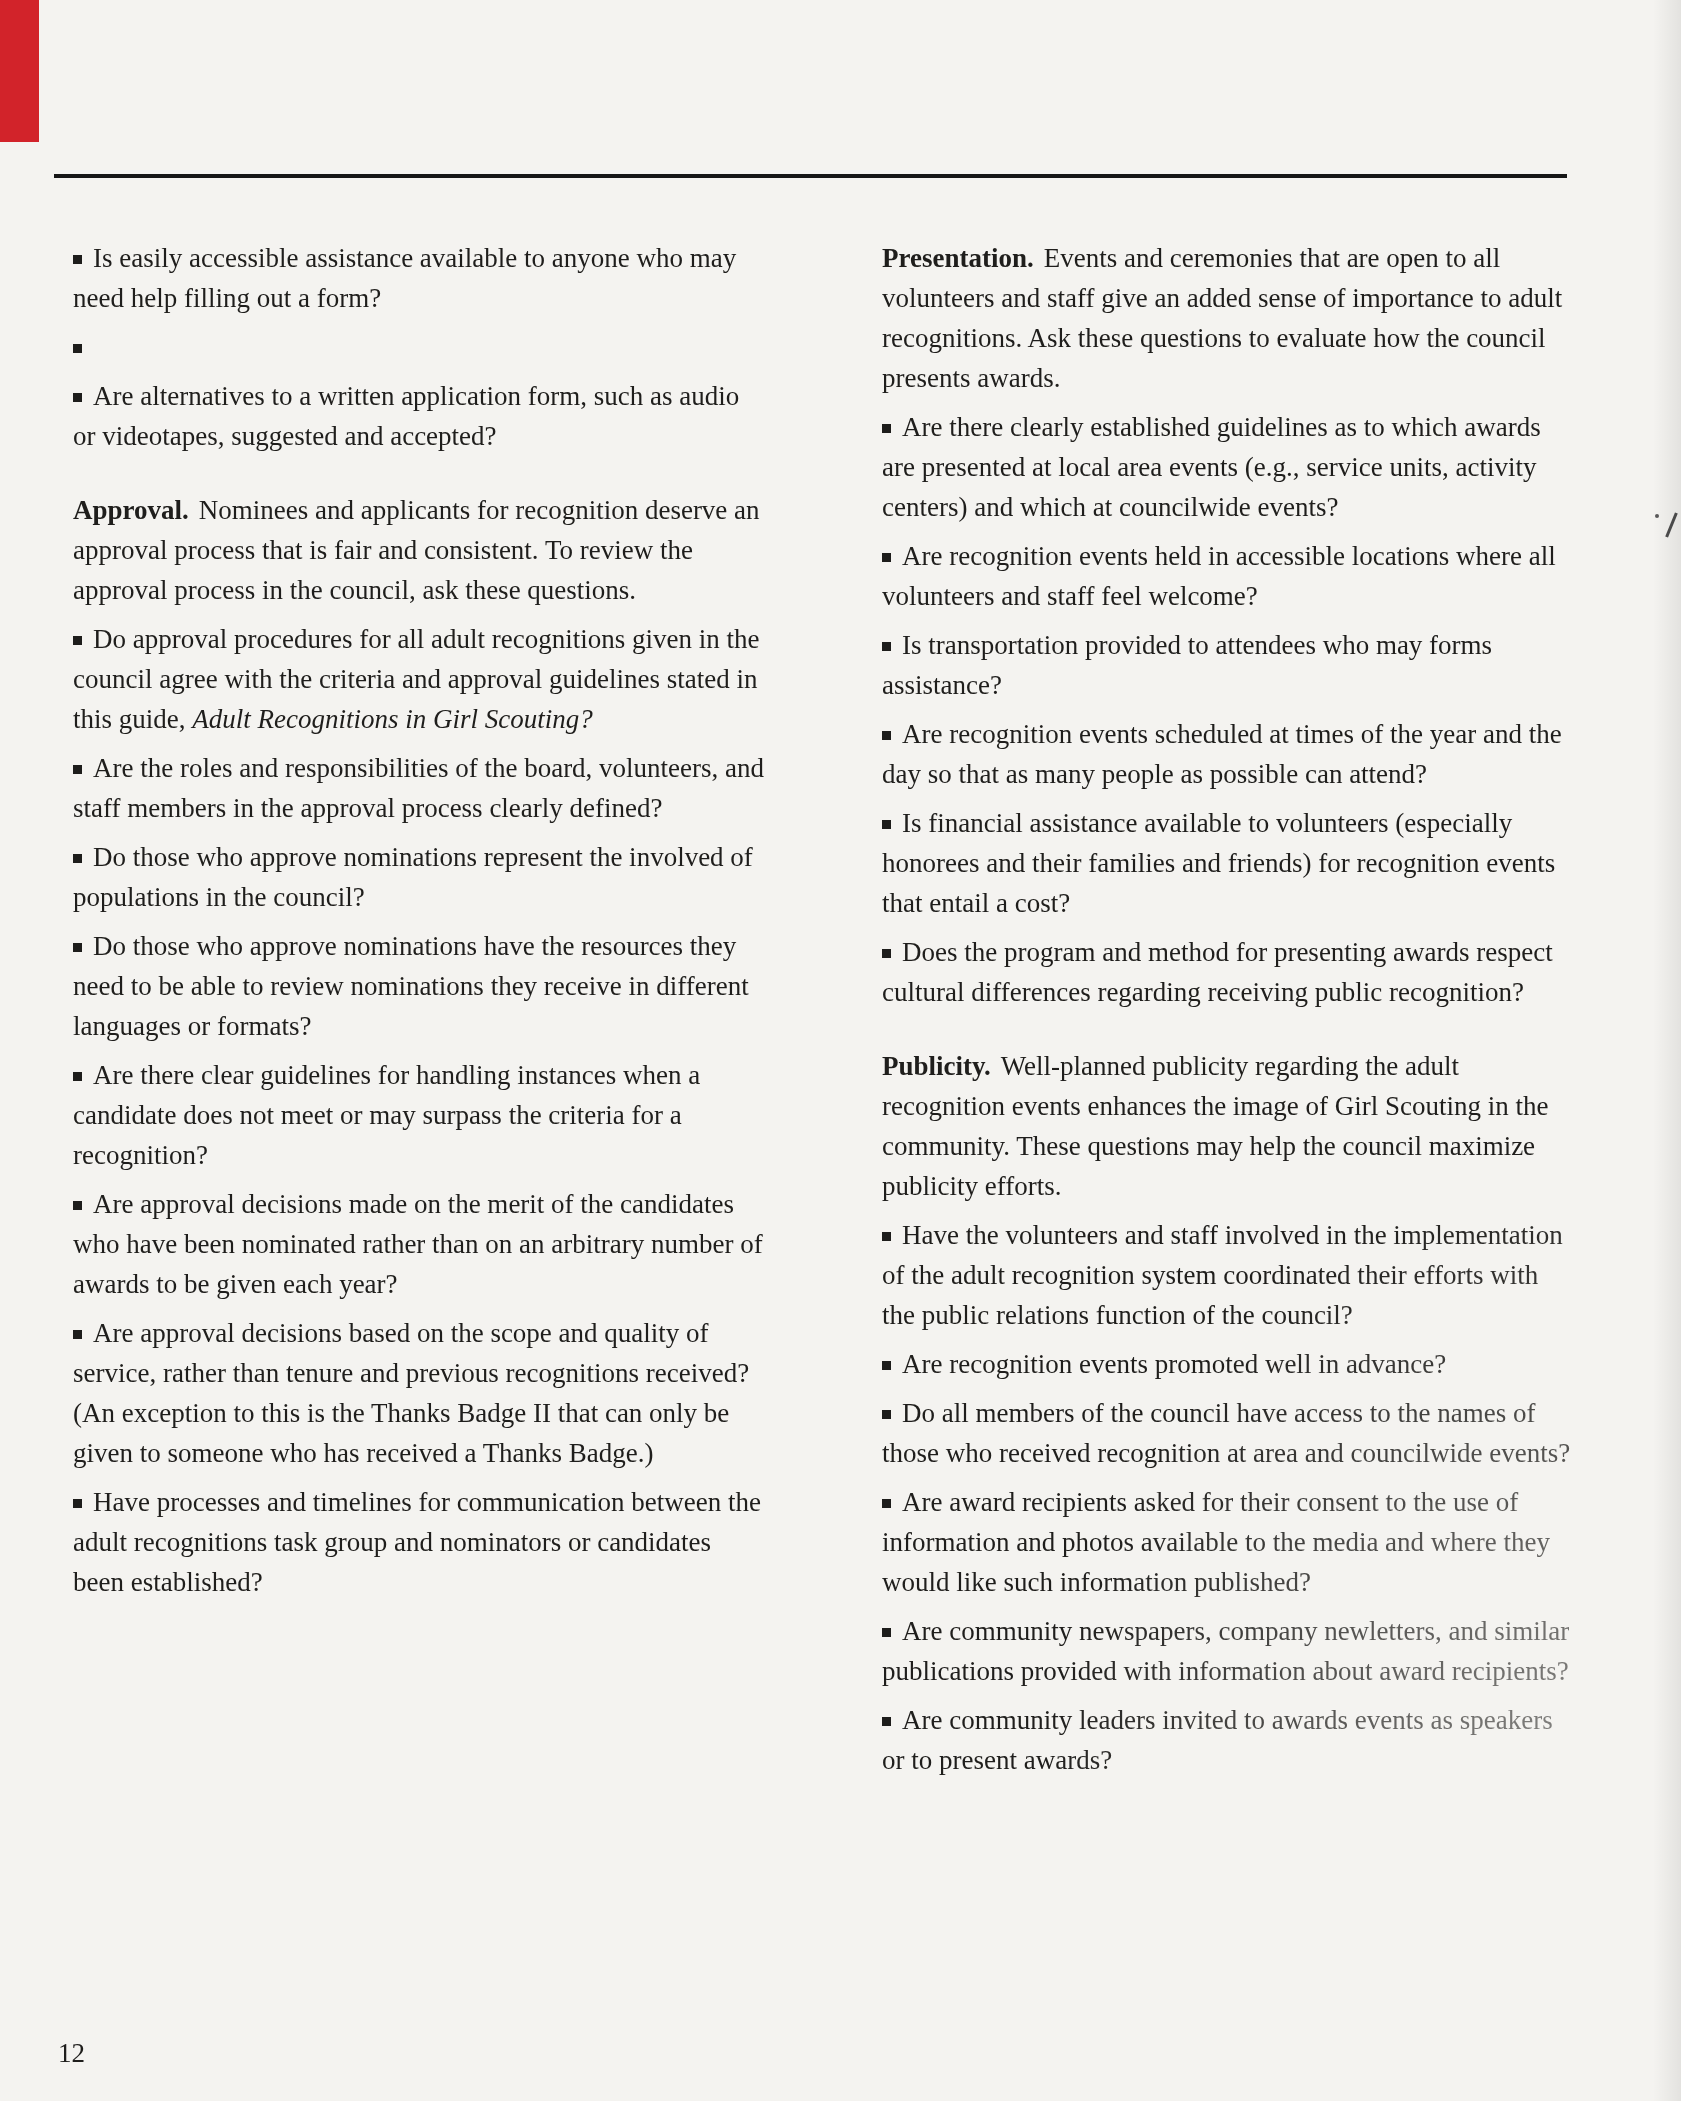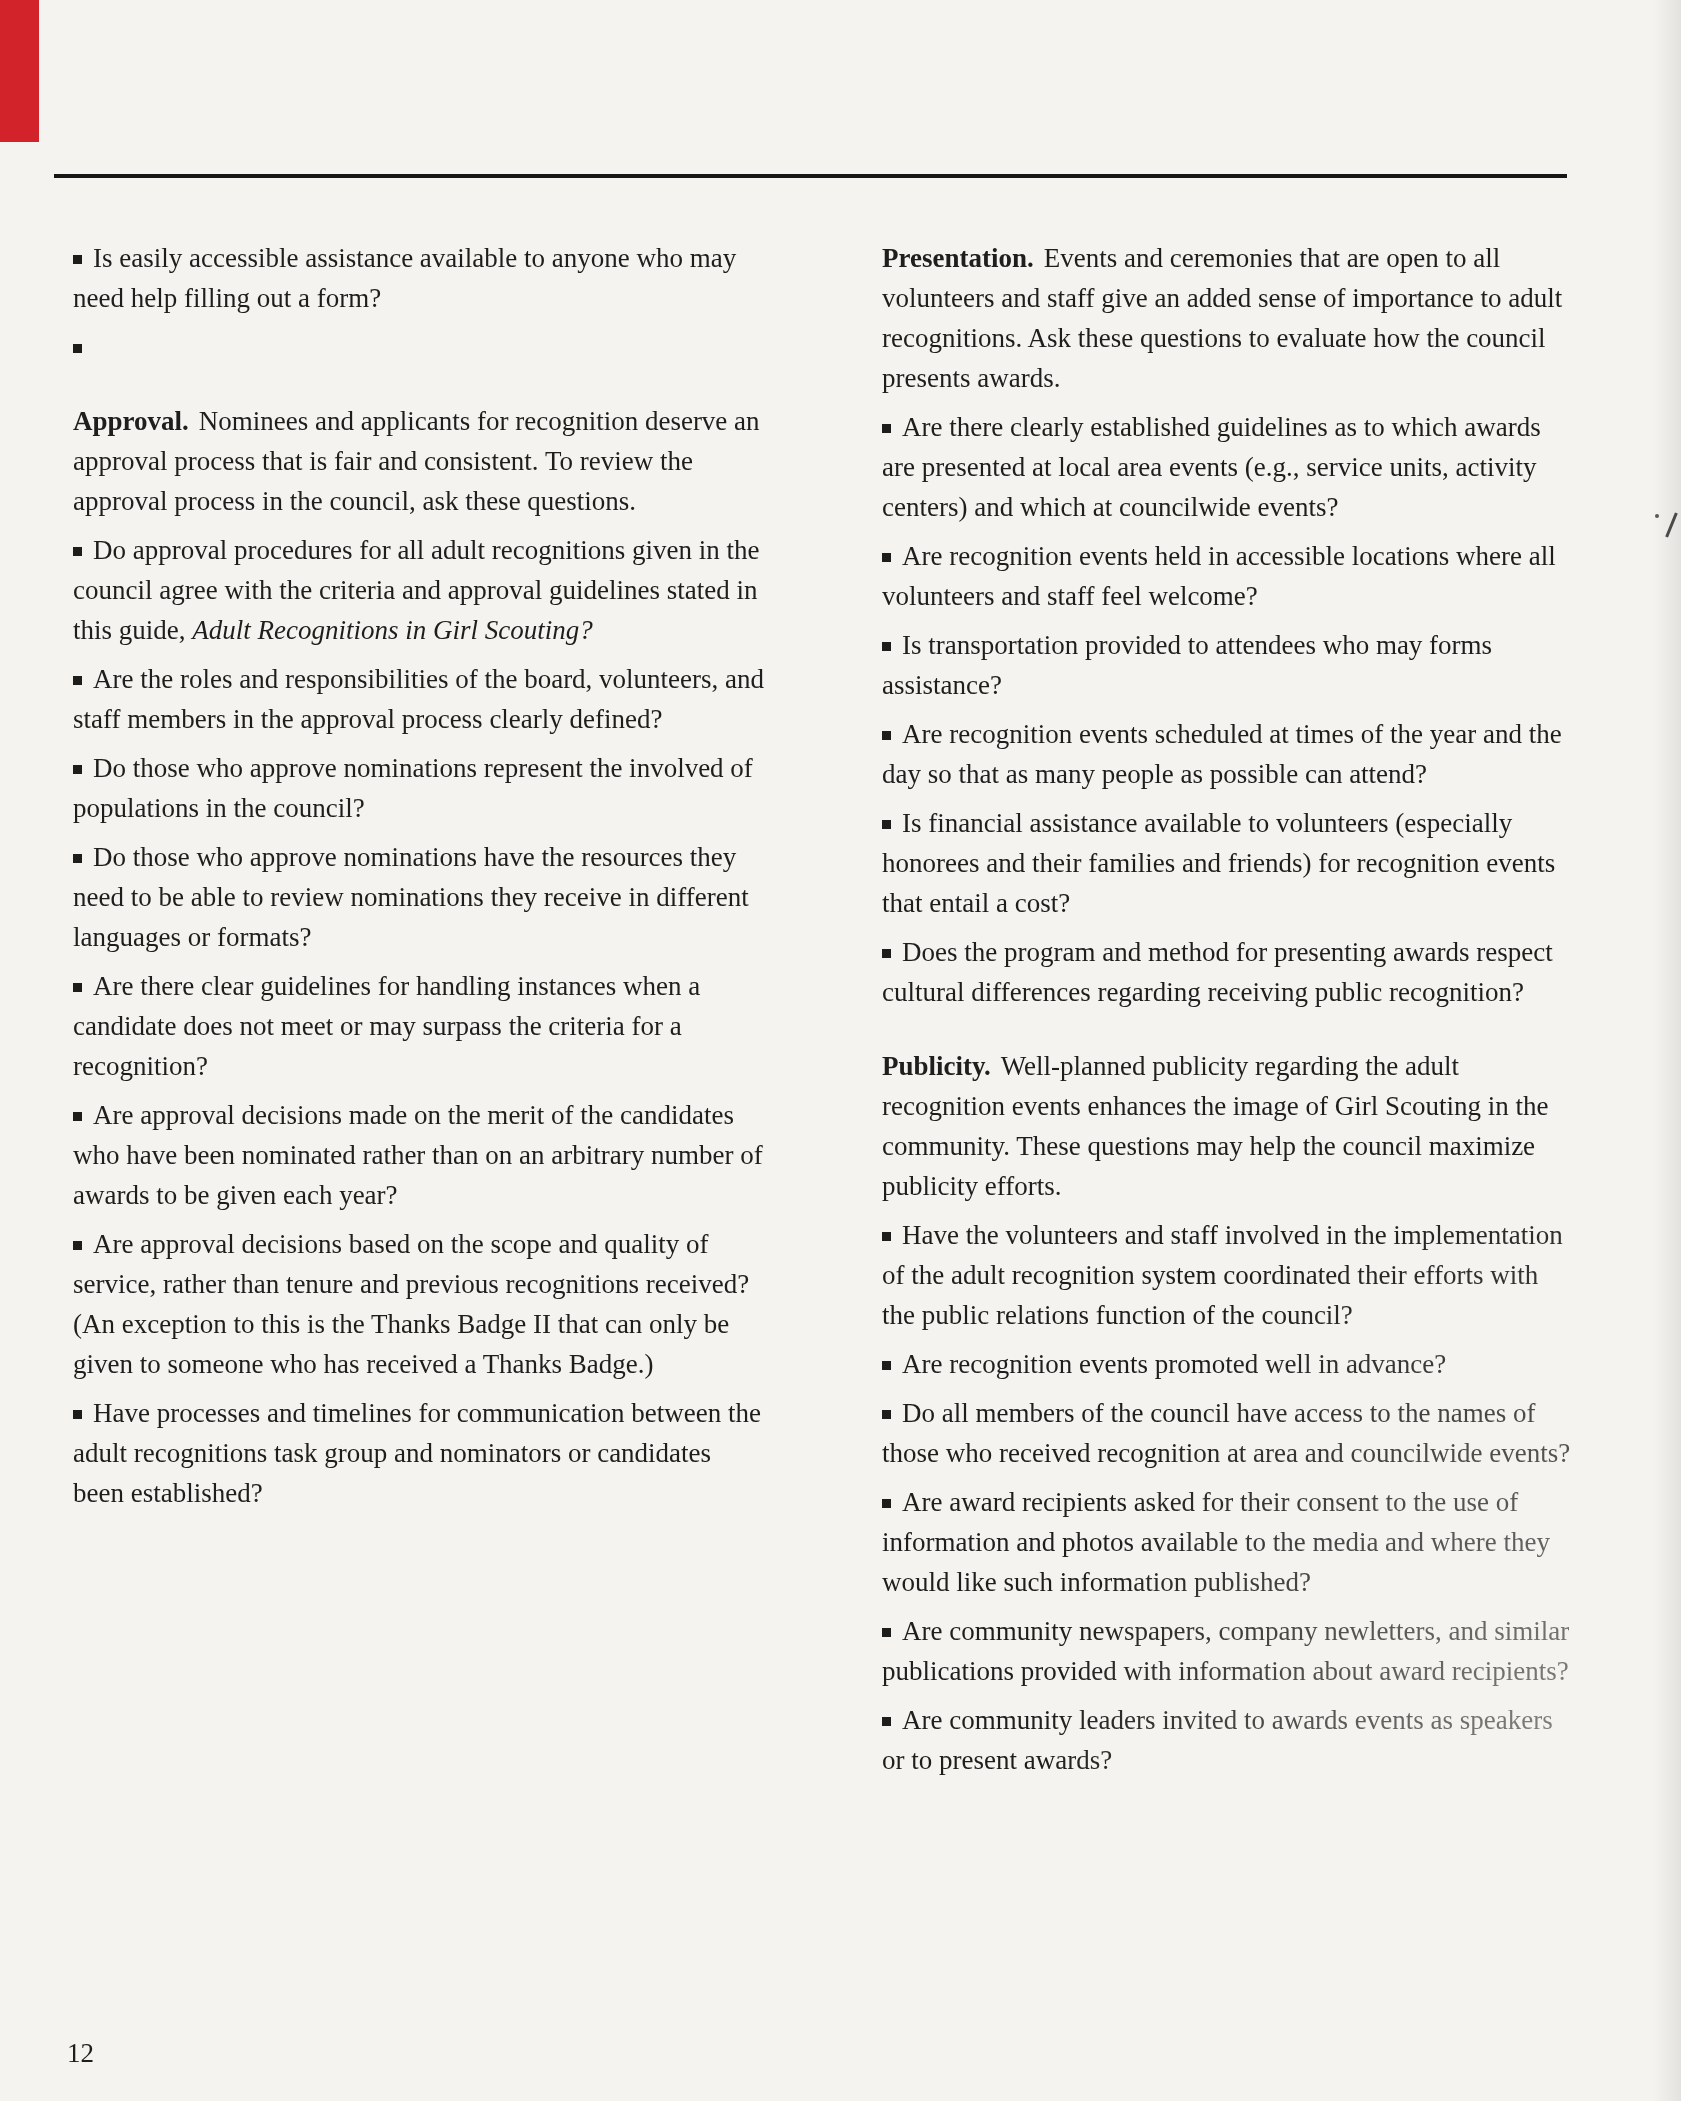--- a/index.html
+++ b/index.html
@@ -43,21 +43,21 @@
   .italic { font-style: italic; font-family: Liberation Serif, serif; }
   .sq {
     display: inline-block;
     width: 9px; height: 9px;
     background: #1d1d1b;
     margin-right: 11px;
     transform: translateY(-3px);
   }
   .page-number {
     position: absolute;
-    left: 67px; top: 2038px;
+    left: 58px; top: 2038px;
     font-size: 27px;
   }
   .edge-shade {
     position: absolute;
     right: 0; top: 0;
     width: 28px; height: 100%;
     background: linear-gradient(to right, rgba(0,0,0,0), rgba(0,0,0,0.07));
     pointer-events: none;
   }
   .fade-overlay {
@@ -89,20 +89,21 @@
 
   <div class="red-tab"></div>
   <div class="top-rule"></div>
 
   <div class="columns">
 
     <div class="col">
 
       <p class="bullet"><span class="sq"></span><span>Is easily accessible assistance available to anyone who may need help filling out a form?</span></p>
       <p class="bullet"><span class="sq"></span></p>
+      <p class="bullet"><span class="sq"></span><span>Are alternatives to a written application form, such as audio or videotapes, suggested and accepted?</span></p>
 
       <p class="section"><b class="heading">Approval.</b><span>Nominees and applicants for recognition deserve an approval process that is fair and consistent. To review the approval process in the council, ask these questions.</span></p>
 
       <p class="bullet"><span class="sq"></span><span>Do approval procedures for all adult recognitions given in the council agree with the criteria and approval guidelines stated in this guide, </span><span class="italic">Adult Recognitions in Girl Scouting?</span></p>
       <p class="bullet"><span class="sq"></span><span>Are the roles and responsibilities of the board, volunteers, and staff members in the approval process clearly defined?</span></p>
       <p class="bullet"><span class="sq"></span><span>Do those who approve nominations represent the involved of populations in the council?</span></p>
       <p class="bullet"><span class="sq"></span><span>Do those who approve nominations have the resources they need to be able to review nominations they receive in different languages or formats?</span></p>
       <p class="bullet"><span class="sq"></span><span>Are there clear guidelines for handling instances when a candidate does not meet or may surpass the criteria for a recognition?</span></p>
       <p class="bullet"><span class="sq"></span><span>Are approval decisions made on the merit of the candidates who have been nominated rather than on an arbitrary number of awards to be given each year?</span></p>
       <p class="bullet"><span class="sq"></span><span>Are approval decisions based on the scope and quality of service, rather than tenure and previous recognitions received? (An exception to this is the Thanks Badge II that can only be given to someone who has received a Thanks Badge.)</span></p>

